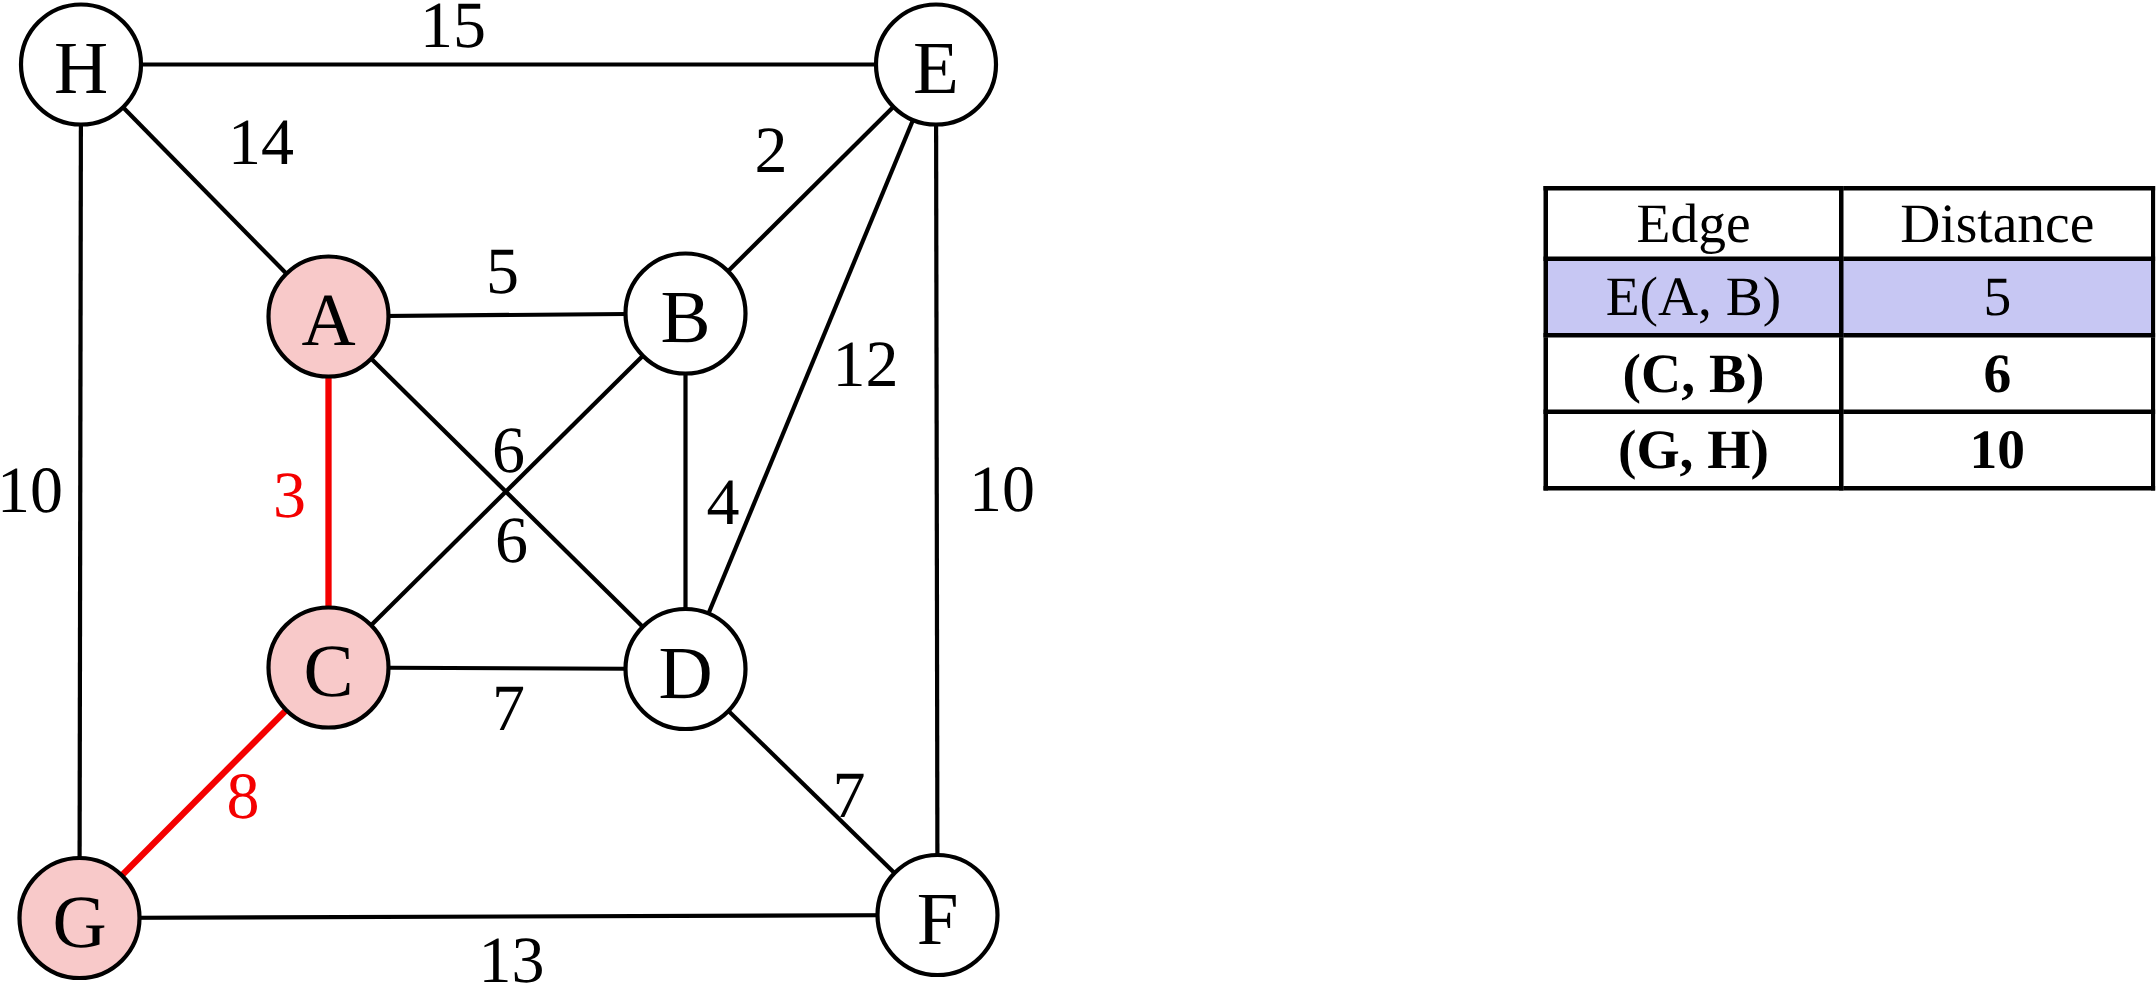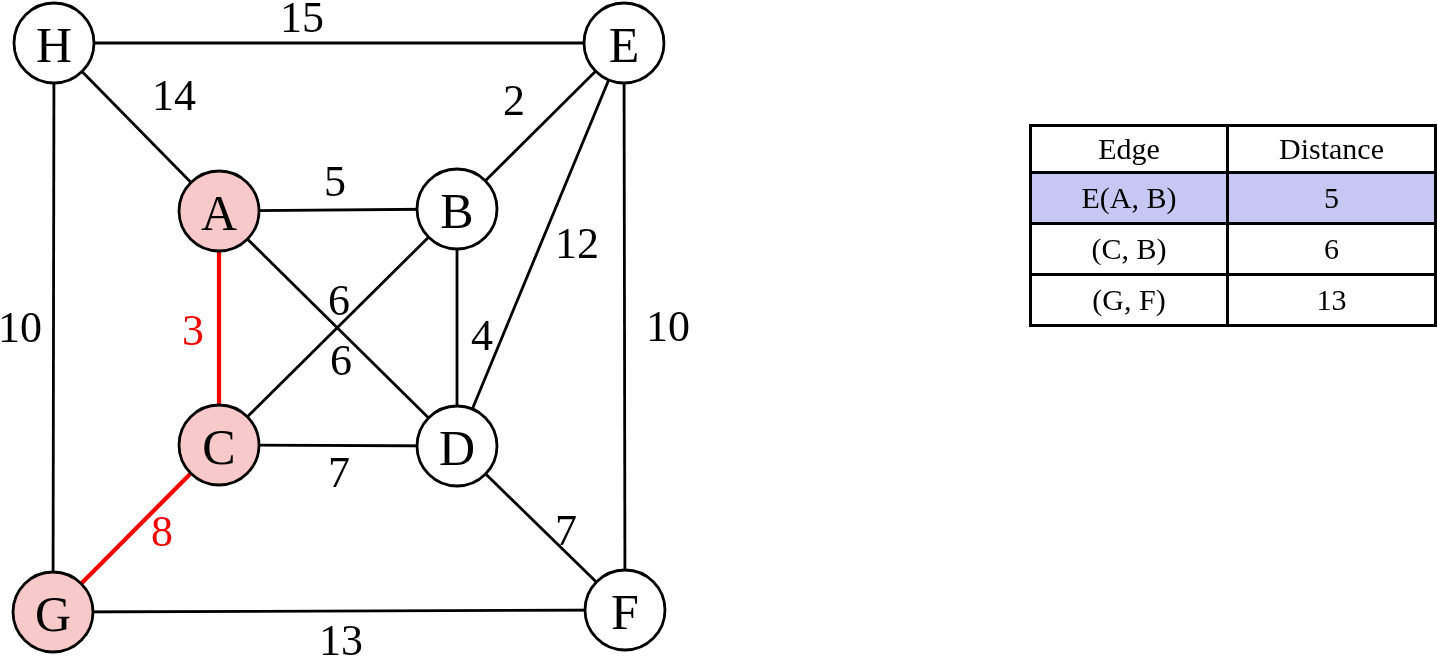--- a/index.html
+++ b/index.html
@@ -38,36 +38,36 @@
   }
   .wlabel.red { fill: #f40000; }
 
   table.dist {
     position: absolute;
     left: 1029px;
     top: 124px;
     border-collapse: collapse;
     table-layout: fixed;
     font-family: "Liberation Serif", serif;
-    font-size: 30px;
+    font-size: 37px;
     color: #000000;
     background: #ffffff;
   }
   table.dist th, table.dist td {
     border: 3px solid #000000;
     text-align: center;
     vertical-align: middle;
     padding: 0;
   }
   table.dist th { font-weight: normal; height: 47px; }
   table.dist td { height: 51px; }
   .col-edge { width: 197px; }
   .col-dist { width: 208px; }
   tr.hl td { background: #c7c7f3; }
-  tr.boldrow td { font-weight: normal; }
+  tr.boldrow td { font-weight: bold; }
 </style>
 </head>
 <body>
 
 <div class="screen">
 
   <svg class="graph" width="720" height="656" viewBox="0 0 720 656">
 
     <line class="edge" x1="54" y1="43" x2="624" y2="43"></line>
     <line class="edge" x1="54" y1="43" x2="219" y2="211"></line>
@@ -149,19 +149,19 @@
     <tbody>
       <tr class="hl">
         <td>E(A, B)</td>
         <td>5</td>
       </tr>
       <tr class="boldrow">
         <td>(C, B)</td>
         <td>6</td>
       </tr>
       <tr class="boldrow">
-        <td>(G, F)</td>
-        <td>13</td>
+        <td>(G, H)</td>
+        <td>10</td>
       </tr>
     </tbody>
   </table>
 
 </div>
 
 </body></html>

